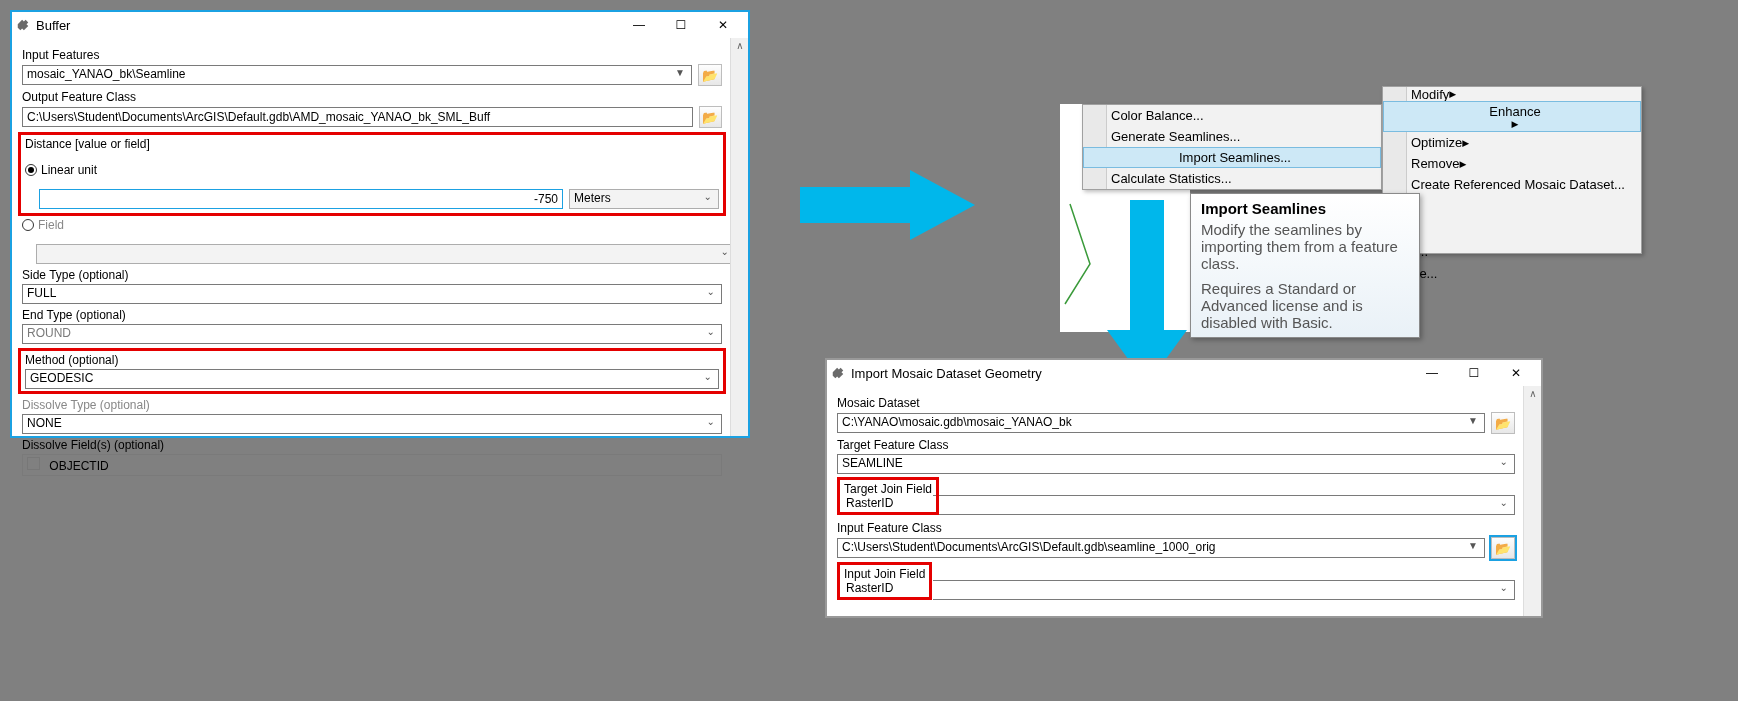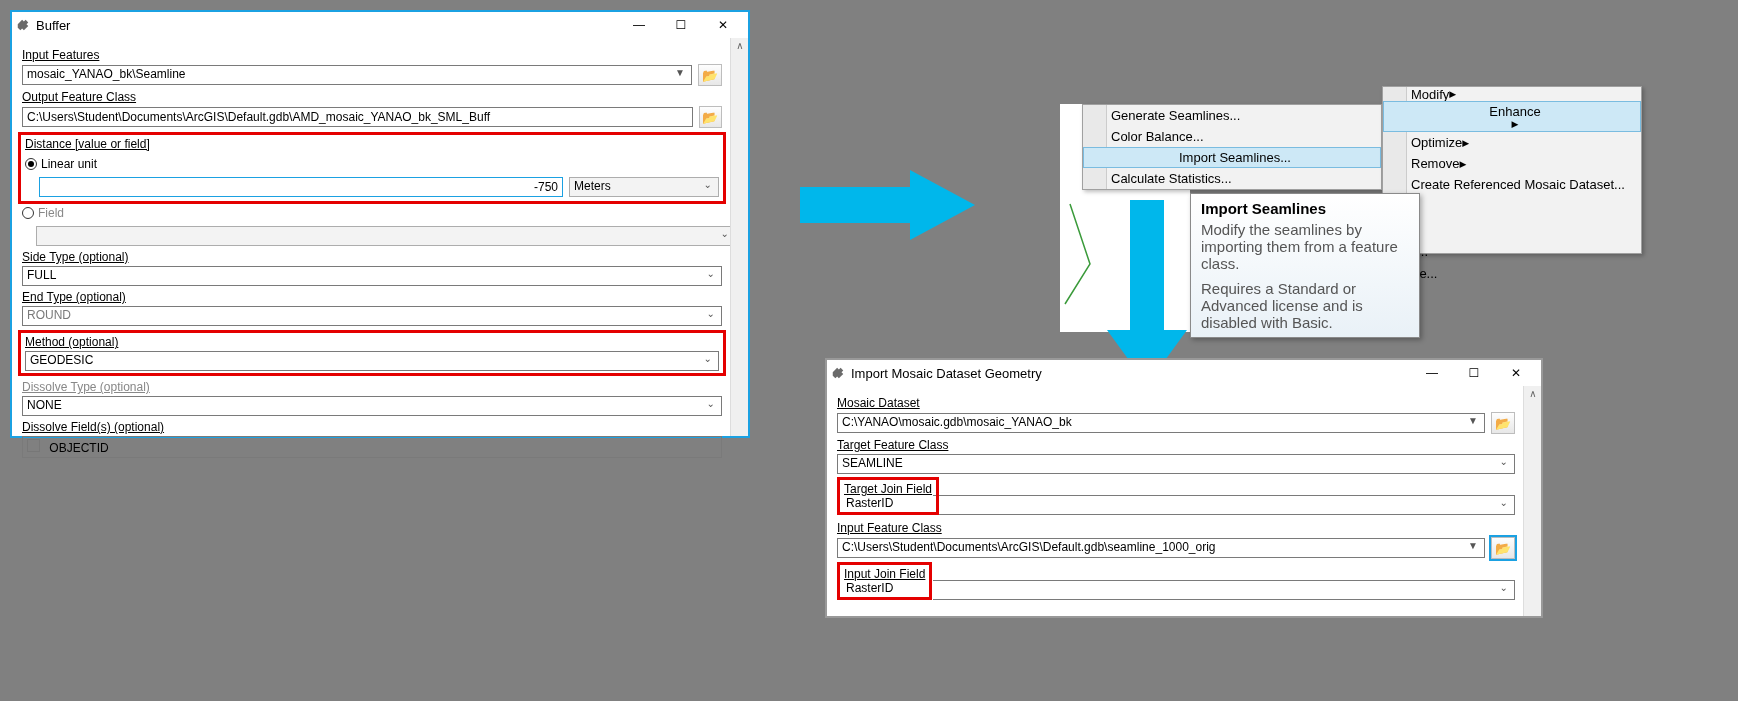--- a/index.html
+++ b/index.html
@@ -46,21 +46,21 @@
   .scroll-gutter {
     position:absolute;
     top:0; right:0; bottom:0;
     width:18px;
     background:#f0f0f0;
     border-left:1px solid #ddd;
   }
   .scroll-gutter .arrow{
     position:absolute; left:2px; width:14px; height:14px; color:#666; font-size:10px; text-align:center;
   }
-  .label { margin: 4px 0 2px 0; color: #000; text-decoration: underline; }
+  .label { margin: 4px 0 2px 0; color: #000; }
   .row   { display: flex; align-items: center; gap: 6px; }
   input.text, .combo {
     width: 100%;
     height: 20px;
     border: 1px solid #7a7a7a;
     padding: 1px 4px;
     font-family: inherit;
     font-size: 12px;
     background: #fff;
   }
@@ -73,21 +73,21 @@
   .combo.soft { background:#f3f3f3; border-color:#adadad;}
   .folder-btn {
     width: 24px; height: 22px;
     border: 1px solid #bdbdbd;
     background: linear-gradient(#fefefe,#e7e7e7);
     display:flex; align-items:center; justify-content:center;
     font-size: 13px;
   }
   .folder-btn.blue { outline:2px solid #1ba1e2; }
   .redbox { border: 3px solid #e40000; padding: 2px 4px; margin-left:-4px; margin-right:-4px;}
-  .radio { display:flex; align-items:center; gap:4px; margin:6px 0;}
+  .radio { display:flex; align-items:center; gap:4px; margin:12px 0;}
   .radio .dot {
     width:12px;height:12px;border:1px solid #333;border-radius:50%;
     display:flex;align-items:center;justify-content:center;
   }
   .radio .dot.filled::after{content:"";width:6px;height:6px;background:#000;border-radius:50%;}
   .check { width:13px;height:13px;border:1px solid #777;display:inline-block;margin-right:6px;}
 
   
   .ctxmenu {
     position:absolute;
@@ -231,24 +231,24 @@
 <div class="mapfrag" style="left:1060px; top:104px; width:130px; height:228px;">
   <svg width="130" height="228">
       <polyline points="5,200 30,160 10,100" fill="none" stroke="#3a9a3a" stroke-width="1.5"></polyline>
     </svg>
 </div>
 
 <div class="ctxmenu" style="left:1082px; top:104px; width:300px;">
   <div class="gutter"></div>
   <div class="content">
     <div class="item">
+        <span>Color Balance...</span>
+      </div>
+    <div class="item">
         <span>Generate Seamlines...</span>
-      </div>
-    <div class="item">
-        <span>Color Balance...</span>
       </div>
     <div class="item hl">
         <span>Import Seamlines...</span>
       </div>
     <div class="item">
         <span>Calculate Statistics...</span>
       </div>
   </div>
 </div>
 

